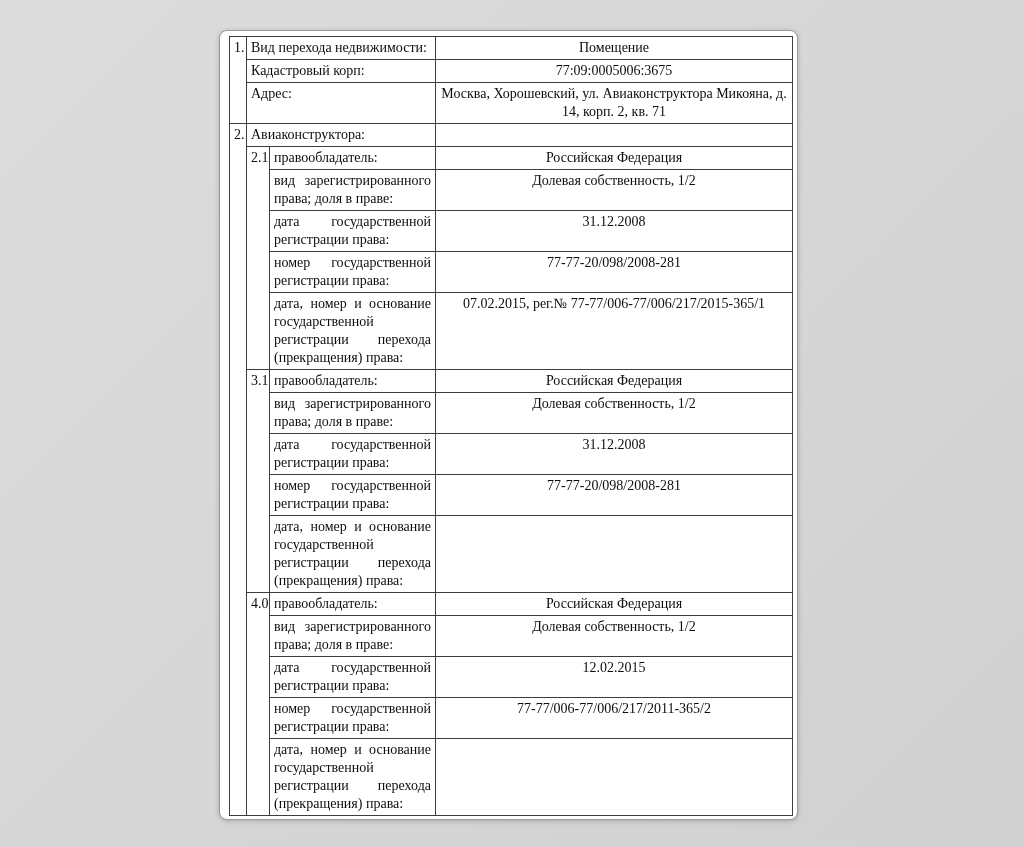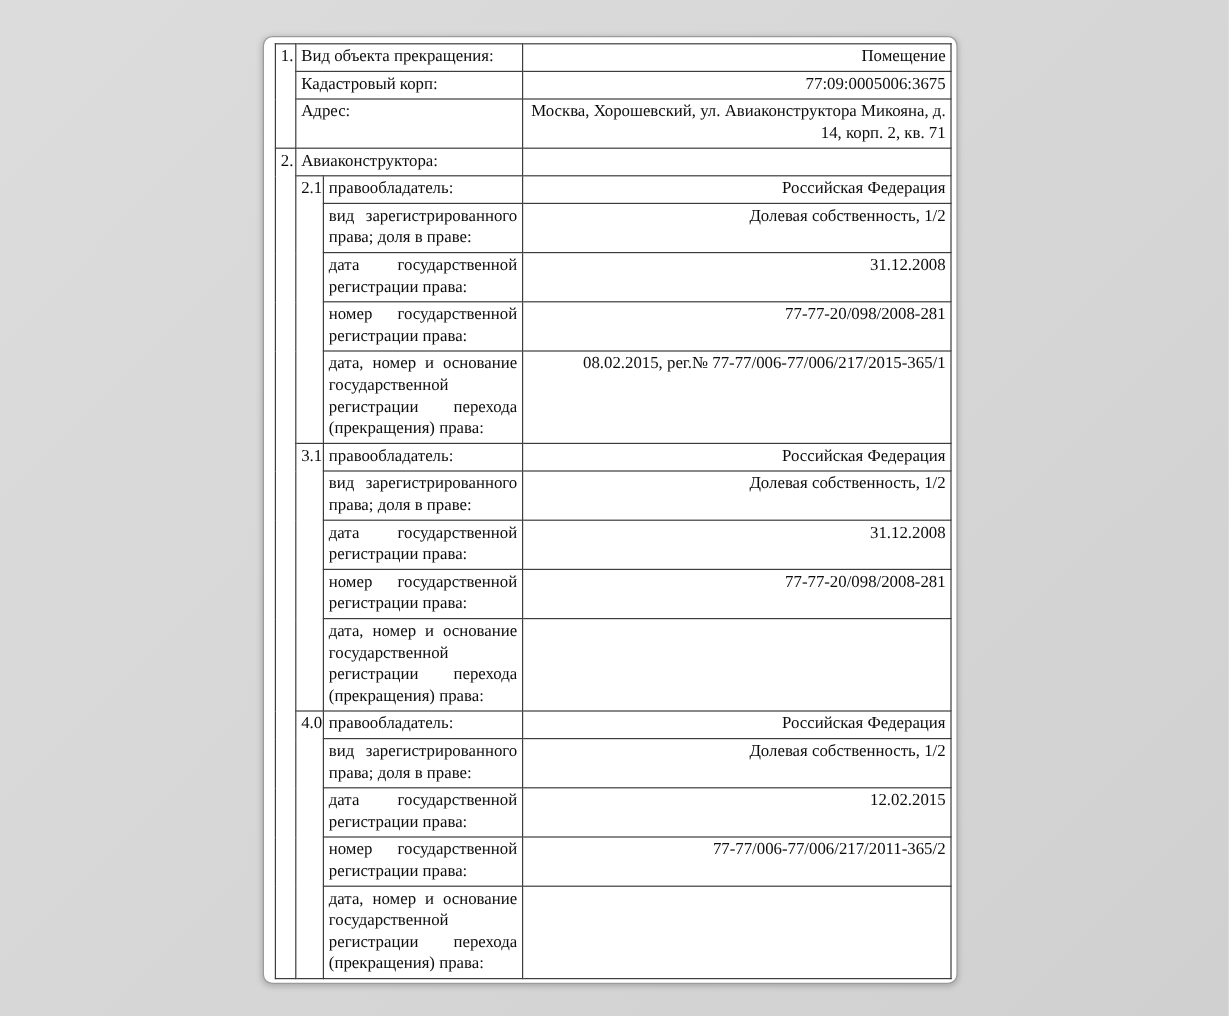--- a/index.html
+++ b/index.html
@@ -48,39 +48,39 @@
   td.sub {
     padding: 2px 1px 2px 2px;
     text-align: center;
   }
   td.label {
     text-align: justify;
     text-align-last: left;
     -moz-text-align-last: left;
   }
   td.value {
-    text-align: right;
+    text-align: center;
   }
 </style>
 </head>
 <body>
 
 <div class="doc-card">
   <table class="doc">
     <colgroup>
       <col style="width:17px">
       <col style="width:23px">
       <col style="width:166px">
       <col>
     </colgroup>
     <tbody>
 
       <tr>
         <td class="num" rowspan="3">1.</td>
-        <td class="label" colspan="2">Вид объекта прекращения:</td>
+        <td class="label" colspan="2">Вид перехода недвижимости:</td>
         <td class="value">Помещение</td>
       </tr>
       <tr>
         <td class="label" colspan="2">Кадастровый корп:</td>
         <td class="value">77:09:0005006:3675</td>
       </tr>
       <tr>
         <td class="label" colspan="2">Адрес:</td>
         <td class="value">Москва, Хорошевский, ул. Авиаконструктора Микояна, д. 14, корп. 2, кв. 71</td>
       </tr>
@@ -103,21 +103,21 @@
       <tr>
         <td class="label">дата государственной регистрации права:</td>
         <td class="value">31.12.2008</td>
       </tr>
       <tr>
         <td class="label">номер государственной регистрации права:</td>
         <td class="value">77-77-20/098/2008-281</td>
       </tr>
       <tr>
         <td class="label">дата, номер и основание государственной регистрации перехода (прекращения) права:</td>
-        <td class="value">08.02.2015, рег.№ 77-77/006-77/006/217/2015-365/1</td>
+        <td class="value">07.02.2015, рег.№ 77-77/006-77/006/217/2015-365/1</td>
       </tr>
 
       <tr>
         <td class="sub" rowspan="5">3.1</td>
         <td class="label">правообладатель:</td>
         <td class="value">Российская Федерация</td>
       </tr>
       <tr>
         <td class="label">вид зарегистрированного права; доля в праве:</td>
         <td class="value">Долевая собственность, 1/2</td>

